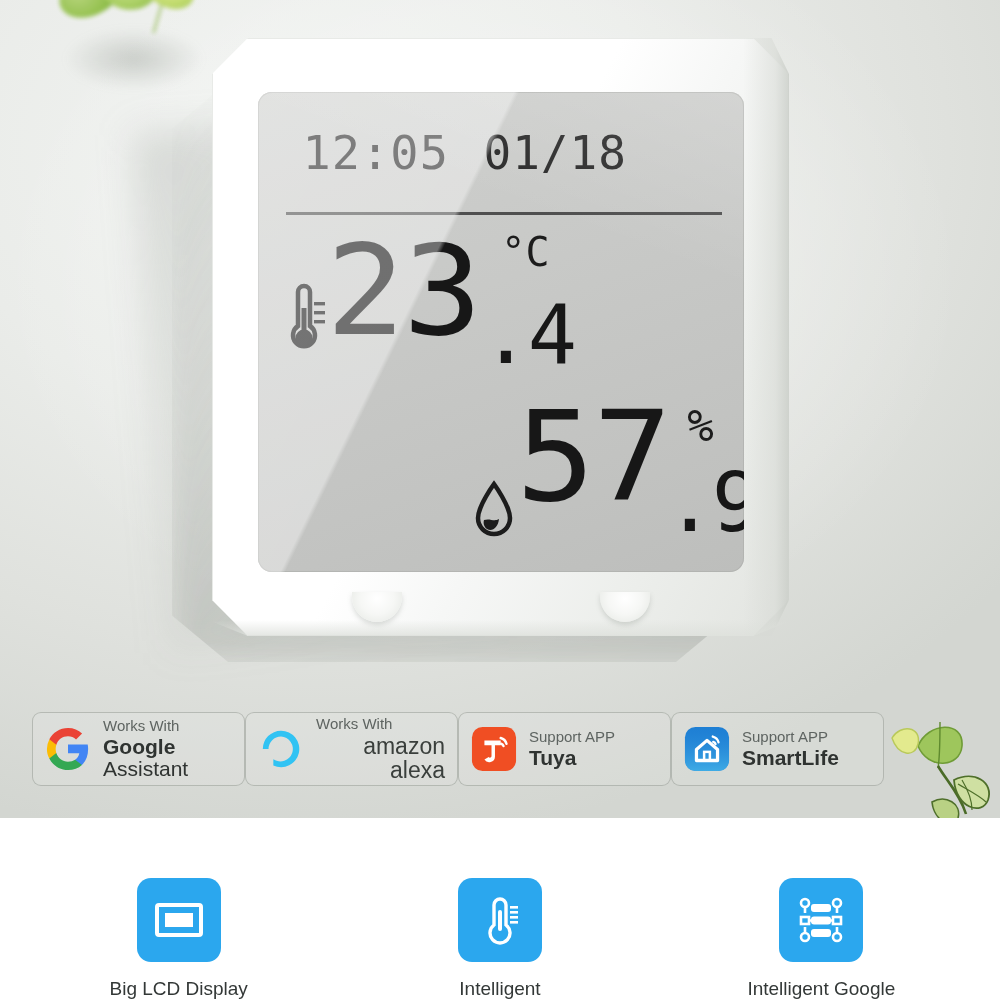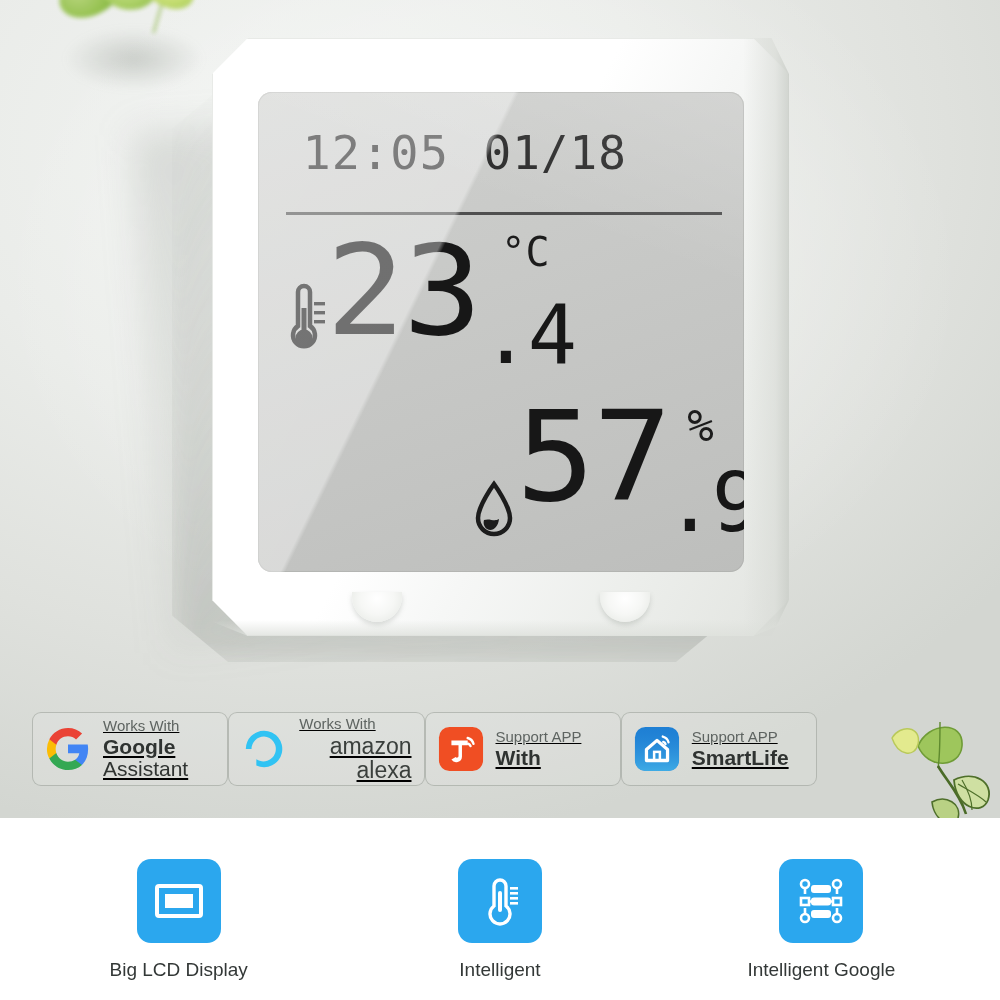--- a/index.html
+++ b/index.html
@@ -187,22 +187,22 @@
   }
   .hum-dec {
     position: absolute; left: 2px; top: 64px;
     font-family: "DejaVu Sans Mono", monospace;
     font-size: 82px; color: #171717; line-height: 1; letter-spacing: -3px;
   }
 
   
   .badges {
     position: absolute; left: 32px; top: 712px;
-    width: 785px; height: 74px;
-    display: flex; gap: 0; text-decoration: underline;
+    width: 852px; height: 74px;
+    display: flex; gap: 0;
   }
   .badge {
     flex: 1;
     border: 1px solid rgba(150,154,148,0.55);
     border-radius: 9px;
     background: rgba(255,255,255,0.10);
     display: flex; align-items: center; gap: 12px;
     padding: 0 12px;
   }
   .badge-logo { width: 46px; height: 46px; flex: 0 0 46px; }
@@ -215,21 +215,21 @@
 
   
   .plant-br { position: absolute; left: 888px; top: 716px; width: 118px; height: 106px; }
   .plant-br svg { position: absolute; left: 0; top: 0; }
 
   
   .features {
     position: absolute; left: 0; top: 818px;
     width: 1000px; height: 182px;
     background: #ffffff;
-    display: flex; align-items: center; justify-content: space-between;
+    display: flex; align-items: flex-end; justify-content: space-between;
     padding: 22px 18px 0 18px;
   }
   .feature {
     flex: 1 1 0;
     display: flex; flex-direction: column; align-items: center;
   }
   .feature-icon {
     width: 84px; height: 84px; border-radius: 14px;
     background: #2BA7EE;
     display: flex; align-items: center; justify-content: center;
@@ -350,21 +350,21 @@
 
       <div class="badge">
         <svg class="badge-logo" viewBox="0 0 48 48">
           <rect x="1" y="1" width="46" height="46" rx="11" fill="#F04E23"></rect>
           <path d="M14 15 h17 v5 h-6 v12 a6 6 0 0 1 -11 3 l4.5 -2.6 a1.6 1.6 0 0 0 2.9 -1 v-11.4 h-7.4 z" fill="#fff"></path>
           <path d="M31 12.5 a8.5 8.5 0 0 1 6 6" fill="none" stroke="#fff" stroke-width="2.6" stroke-linecap="round"></path>
           <path d="M31.5 18.5 a3.5 3.5 0 0 1 2.4 2.4" fill="none" stroke="#fff" stroke-width="2.6" stroke-linecap="round"></path>
         </svg>
         <div class="badge-text">
           <span class="badge-sub">Support APP</span>
-          <span class="badge-main"><b>With</b></span>
+          <span class="badge-main"><b>Tuya</b></span>
         </div>
       </div>
 
       <div class="badge">
         <svg class="badge-logo" viewBox="0 0 48 48">
           <rect x="1" y="1" width="46" height="46" rx="11" fill="#1E7FD4"></rect>
           <rect x="1" y="1" width="46" height="46" rx="11" fill="url(#slg)"></rect>
           <defs>
             <linearGradient id="slg" x1="0" y1="0" x2="0" y2="1">
               <stop offset="0" stop-color="#2d8ddb" stop-opacity="0"></stop>

